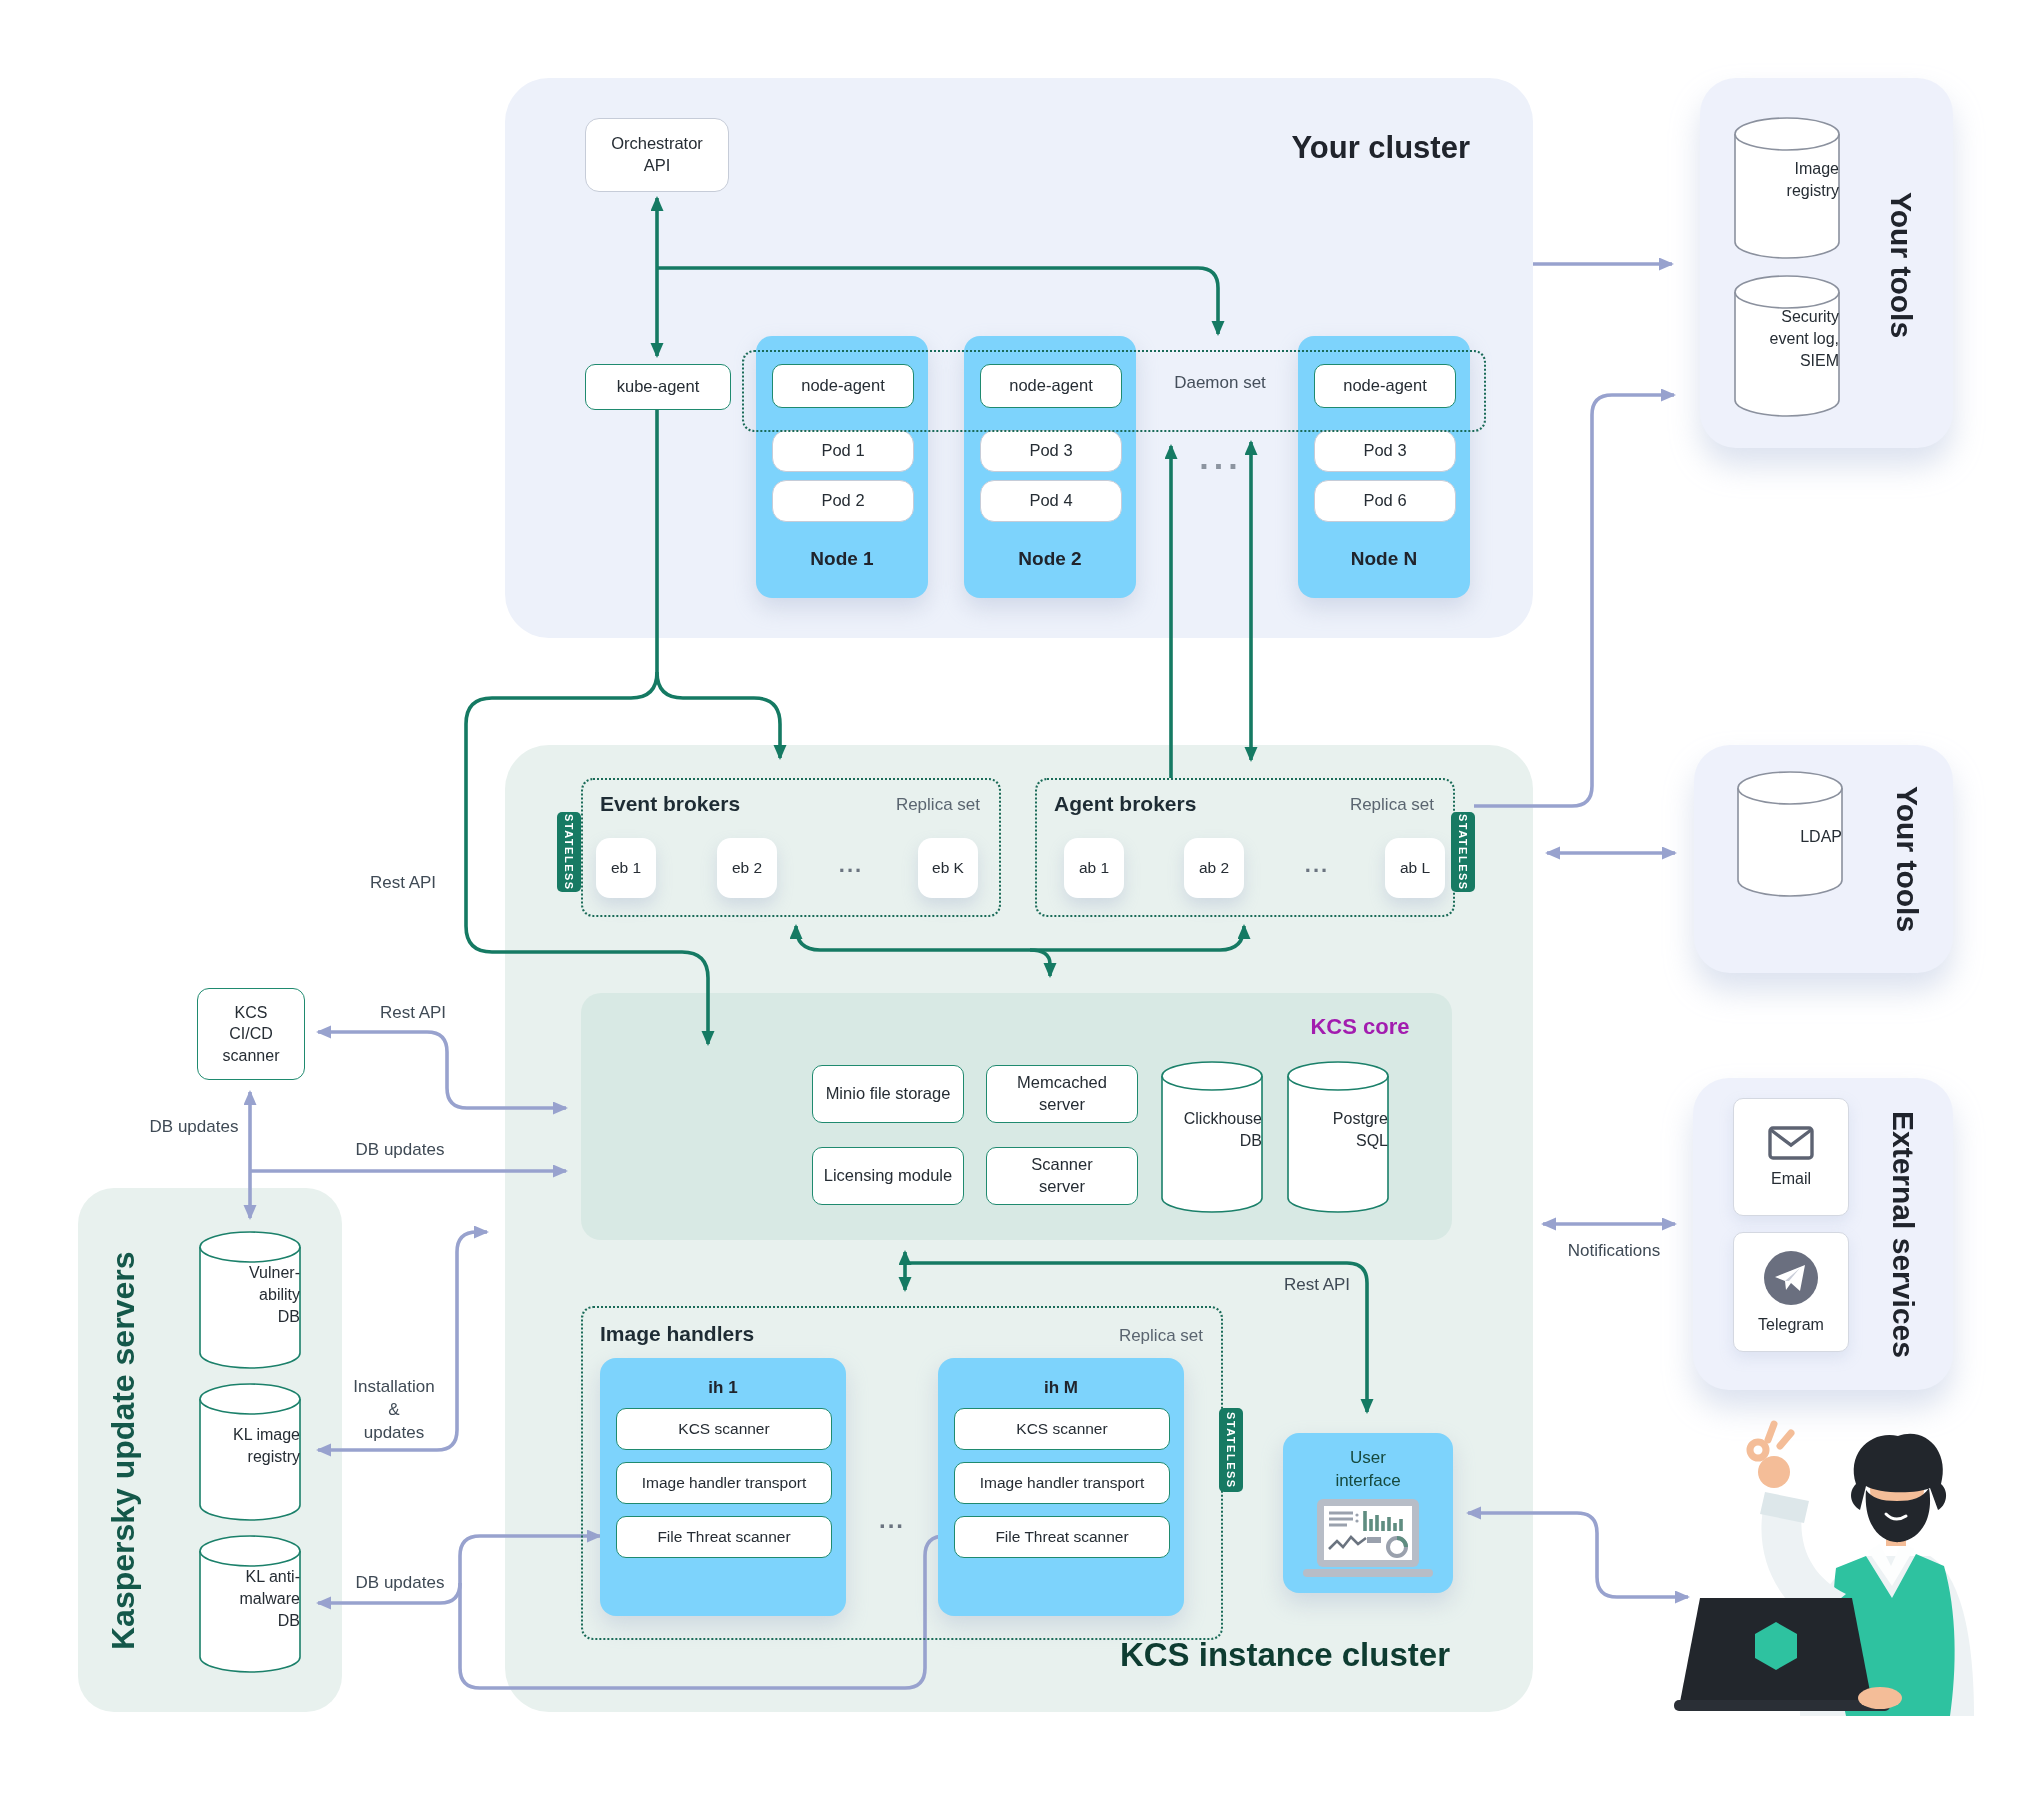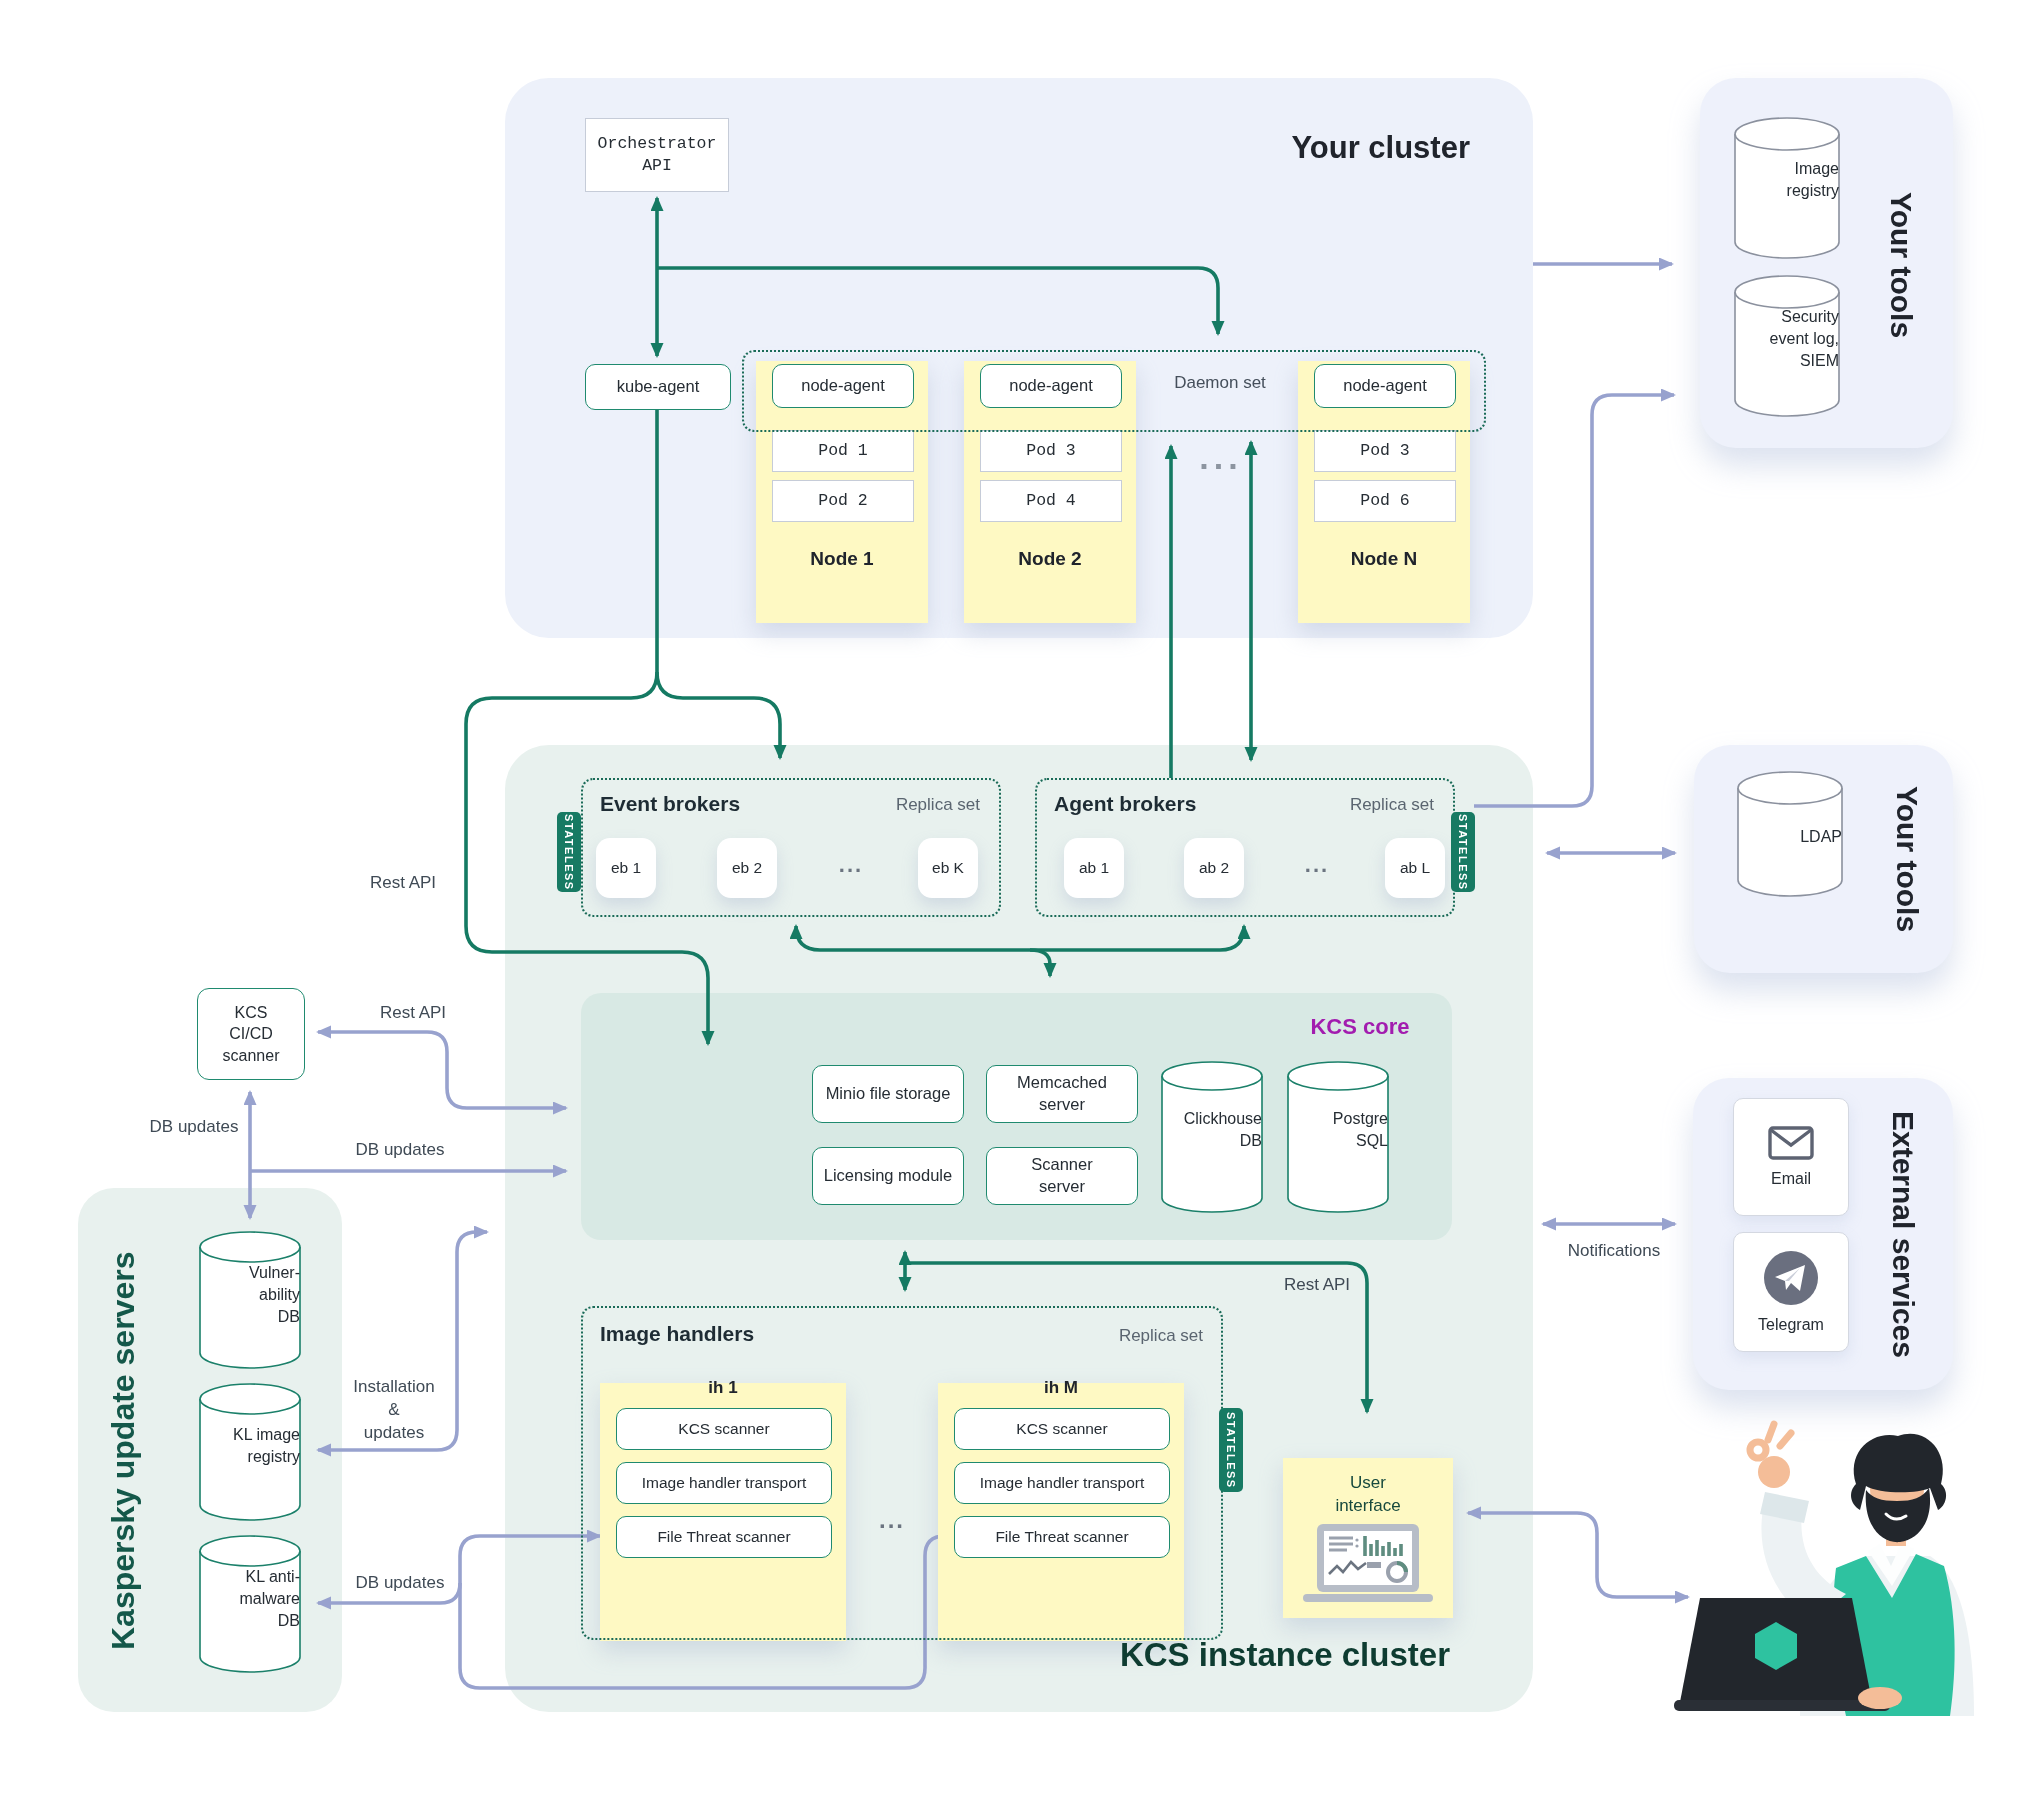--- a/index.html
+++ b/index.html
@@ -4,23 +4,23 @@
 <style>
   html,body{margin:0;padding:0;background:#fff;font-family:"Liberation Sans",sans-serif;}
   #canvas{position:relative;width:2032px;height:1793px;background:#fff;overflow:hidden;}
   .panel{position:absolute;border-radius:44px;z-index:1;}
   .blue{background:#edf1fa;}
   .blue-sh{background:#eef1fb;box-shadow:0 18px 30px rgba(168,182,216,.40);}
   .mint{background:#e8f1ee;}
   .corebg{position:absolute;background:#d8e9e4;border-radius:20px;z-index:2;}
   .box{position:absolute;background:#fff;display:flex;align-items:center;justify-content:center;
        text-align:center;white-space:pre-line;font-size:16.5px;color:#262d34;z-index:10;line-height:1.32;}
-  .bg-b{border:1.6px solid #c6ccd8;border-radius:0;font-family:Liberation Mono, monospace;}
+  .bg-b{border:1.6px solid #c6ccd8;border-radius:14px;}
   .bt-b{border:1.6px solid #1f8a6f;border-radius:10px;}
-  .card{position:absolute;background:#fef9c3;border-radius:0;box-shadow:0 10px 22px rgba(151,166,198,.33);z-index:8;margin-top:25px;}
+  .card{position:absolute;background:#7dd3fc;border-radius:16px;box-shadow:0 10px 22px rgba(151,166,198,.33);z-index:8;}
   .chip{position:absolute;background:#fff;border-radius:14px;box-shadow:0 8px 16px rgba(151,166,198,.30);
         display:flex;align-items:center;justify-content:center;font-size:15.5px;color:#262d34;z-index:10;}
   .dash{position:absolute;border:2.4px dotted #1a6b58;border-radius:12px;z-index:20;pointer-events:none;}
   .tag{position:absolute;background:#177a63;color:#fff;writing-mode:vertical-rl;font-size:11px;
        letter-spacing:1.5px;font-weight:bold;display:flex;align-items:center;justify-content:center;
        border-radius:5px;z-index:25;}
   .lbl{position:absolute;color:#3f4a55;font-size:17px;text-align:center;white-space:pre-line;z-index:30;line-height:1.35;}
   .sec{position:absolute;font-weight:bold;font-size:21px;color:#1e2c34;z-index:30;}
   .rep{position:absolute;font-size:17px;color:#5a6570;z-index:30;}
   .ptitle{position:absolute;font-weight:bold;color:#20242c;font-size:31px;z-index:30;}

